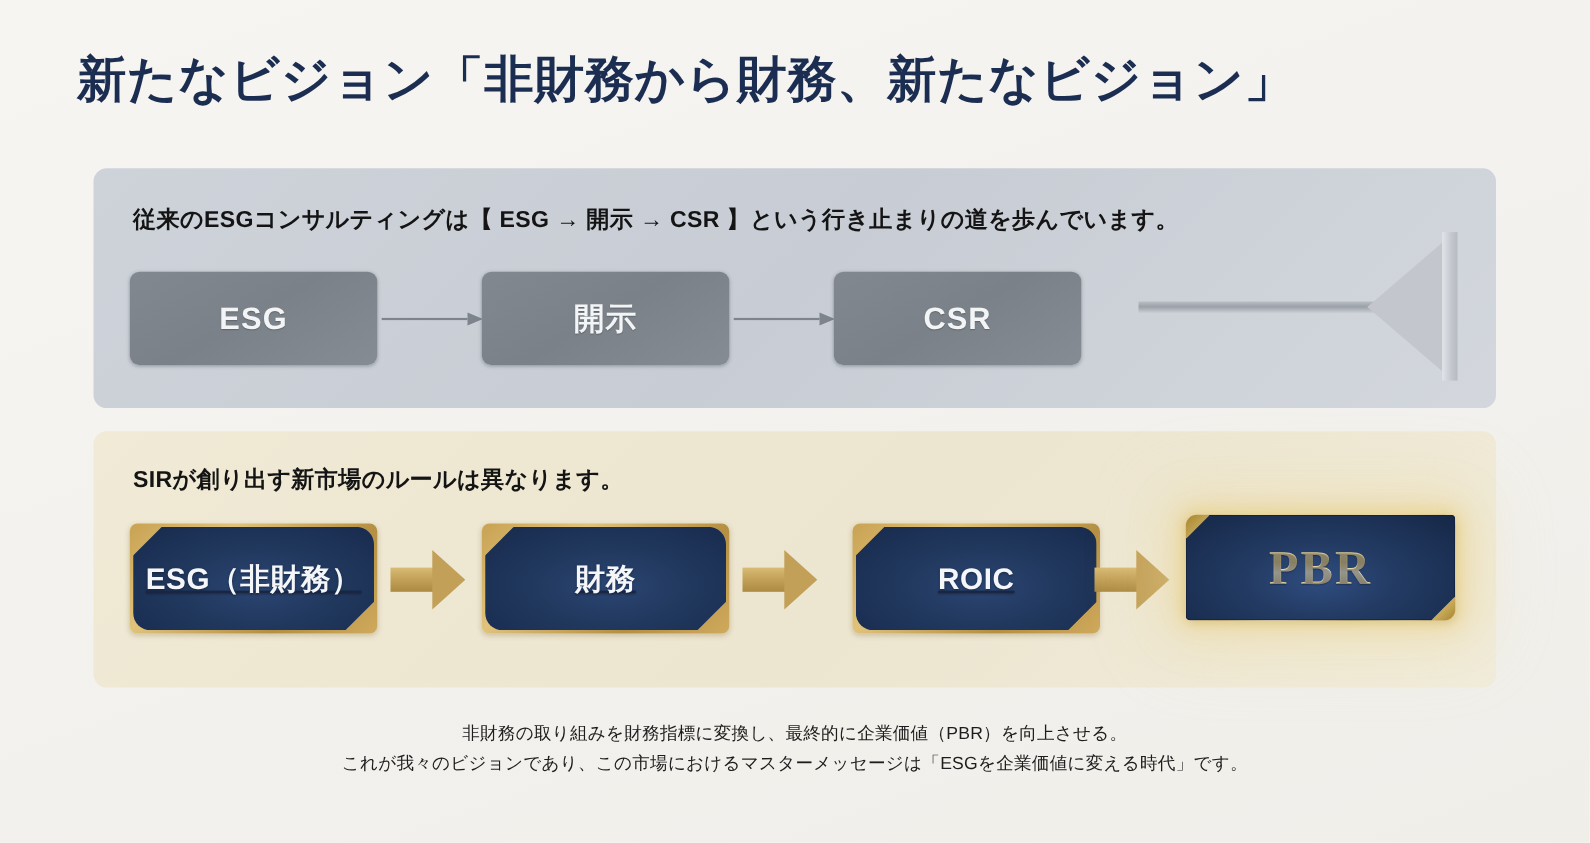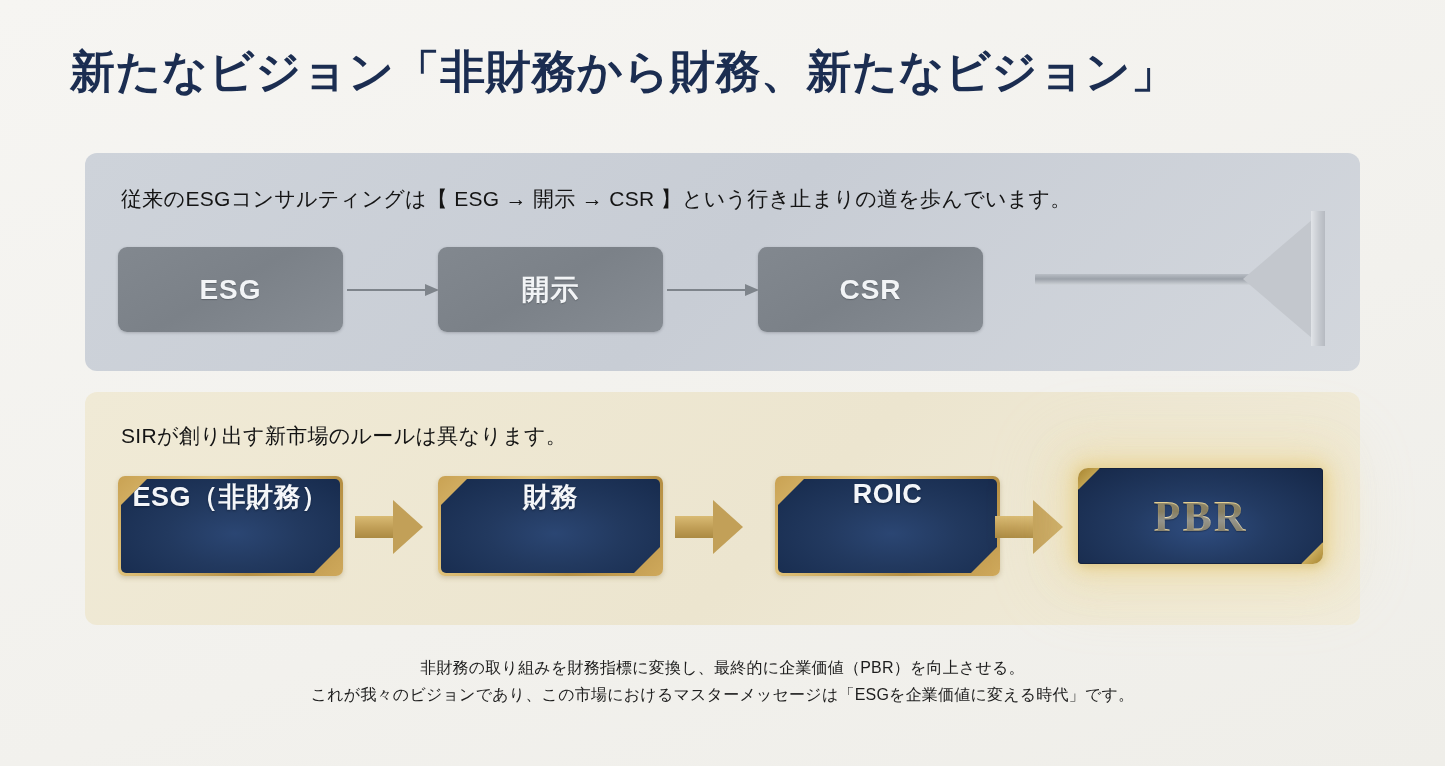--- a/index.html
+++ b/index.html
@@ -57,21 +57,21 @@
     width: 1275px;
     height: 233px;
     background: linear-gradient(135deg, #f0ead6 0%, #ece5cf 55%, #f1ecdb 100%);
   }
 
   .panel-caption {
     position: absolute;
     left: 36px;
     top: 32px;
     font-size: 21px;
-    font-weight: 400;
+    font-weight: 700;
     color: #141414;
     letter-spacing: 0.3px;
     white-space: nowrap;
   }
 
   .panel-new .panel-caption { top: 30px; }
 
   
   .flow-row {
     position: absolute;
@@ -172,27 +172,29 @@
     height: 100px;
     border-radius: 7px;
     background: linear-gradient(135deg, #c9a253 0%, #e0c27a 30%, #b58f43 70%, #cfa95c 100%);
     padding: 3px;
     box-shadow: 0 2px 5px rgba(120,95,40,0.26);
   }
   .node-gold .inner {
     position: relative;
     width: 100%;
     height: 100%;
-    border-radius: 5px;
+    border-radius: 16px;
     background:
       radial-gradient(ellipse at 52% 58%, #2b4673 0%, #22395f 42%, #162a4c 100%);
     display: flex;
+    align-items: center;
     justify-content: center;
     
     clip-path: polygon(26px 0, 100% 0, 100% calc(100% - 26px), calc(100% - 26px) 100%, 0 100%, 0 26px);
+    text-decoration: underline;
   }
   .node-gold .node-label {
     color: #f4f6f9;
     font-weight: 700;
     font-size: 27px;
     letter-spacing: 0.5px;
     white-space: nowrap;
     text-shadow: 0 1px 2px rgba(10,20,40,0.55);
   }
   .node-gold.n1 { left: 33px;  top: 84px; }

